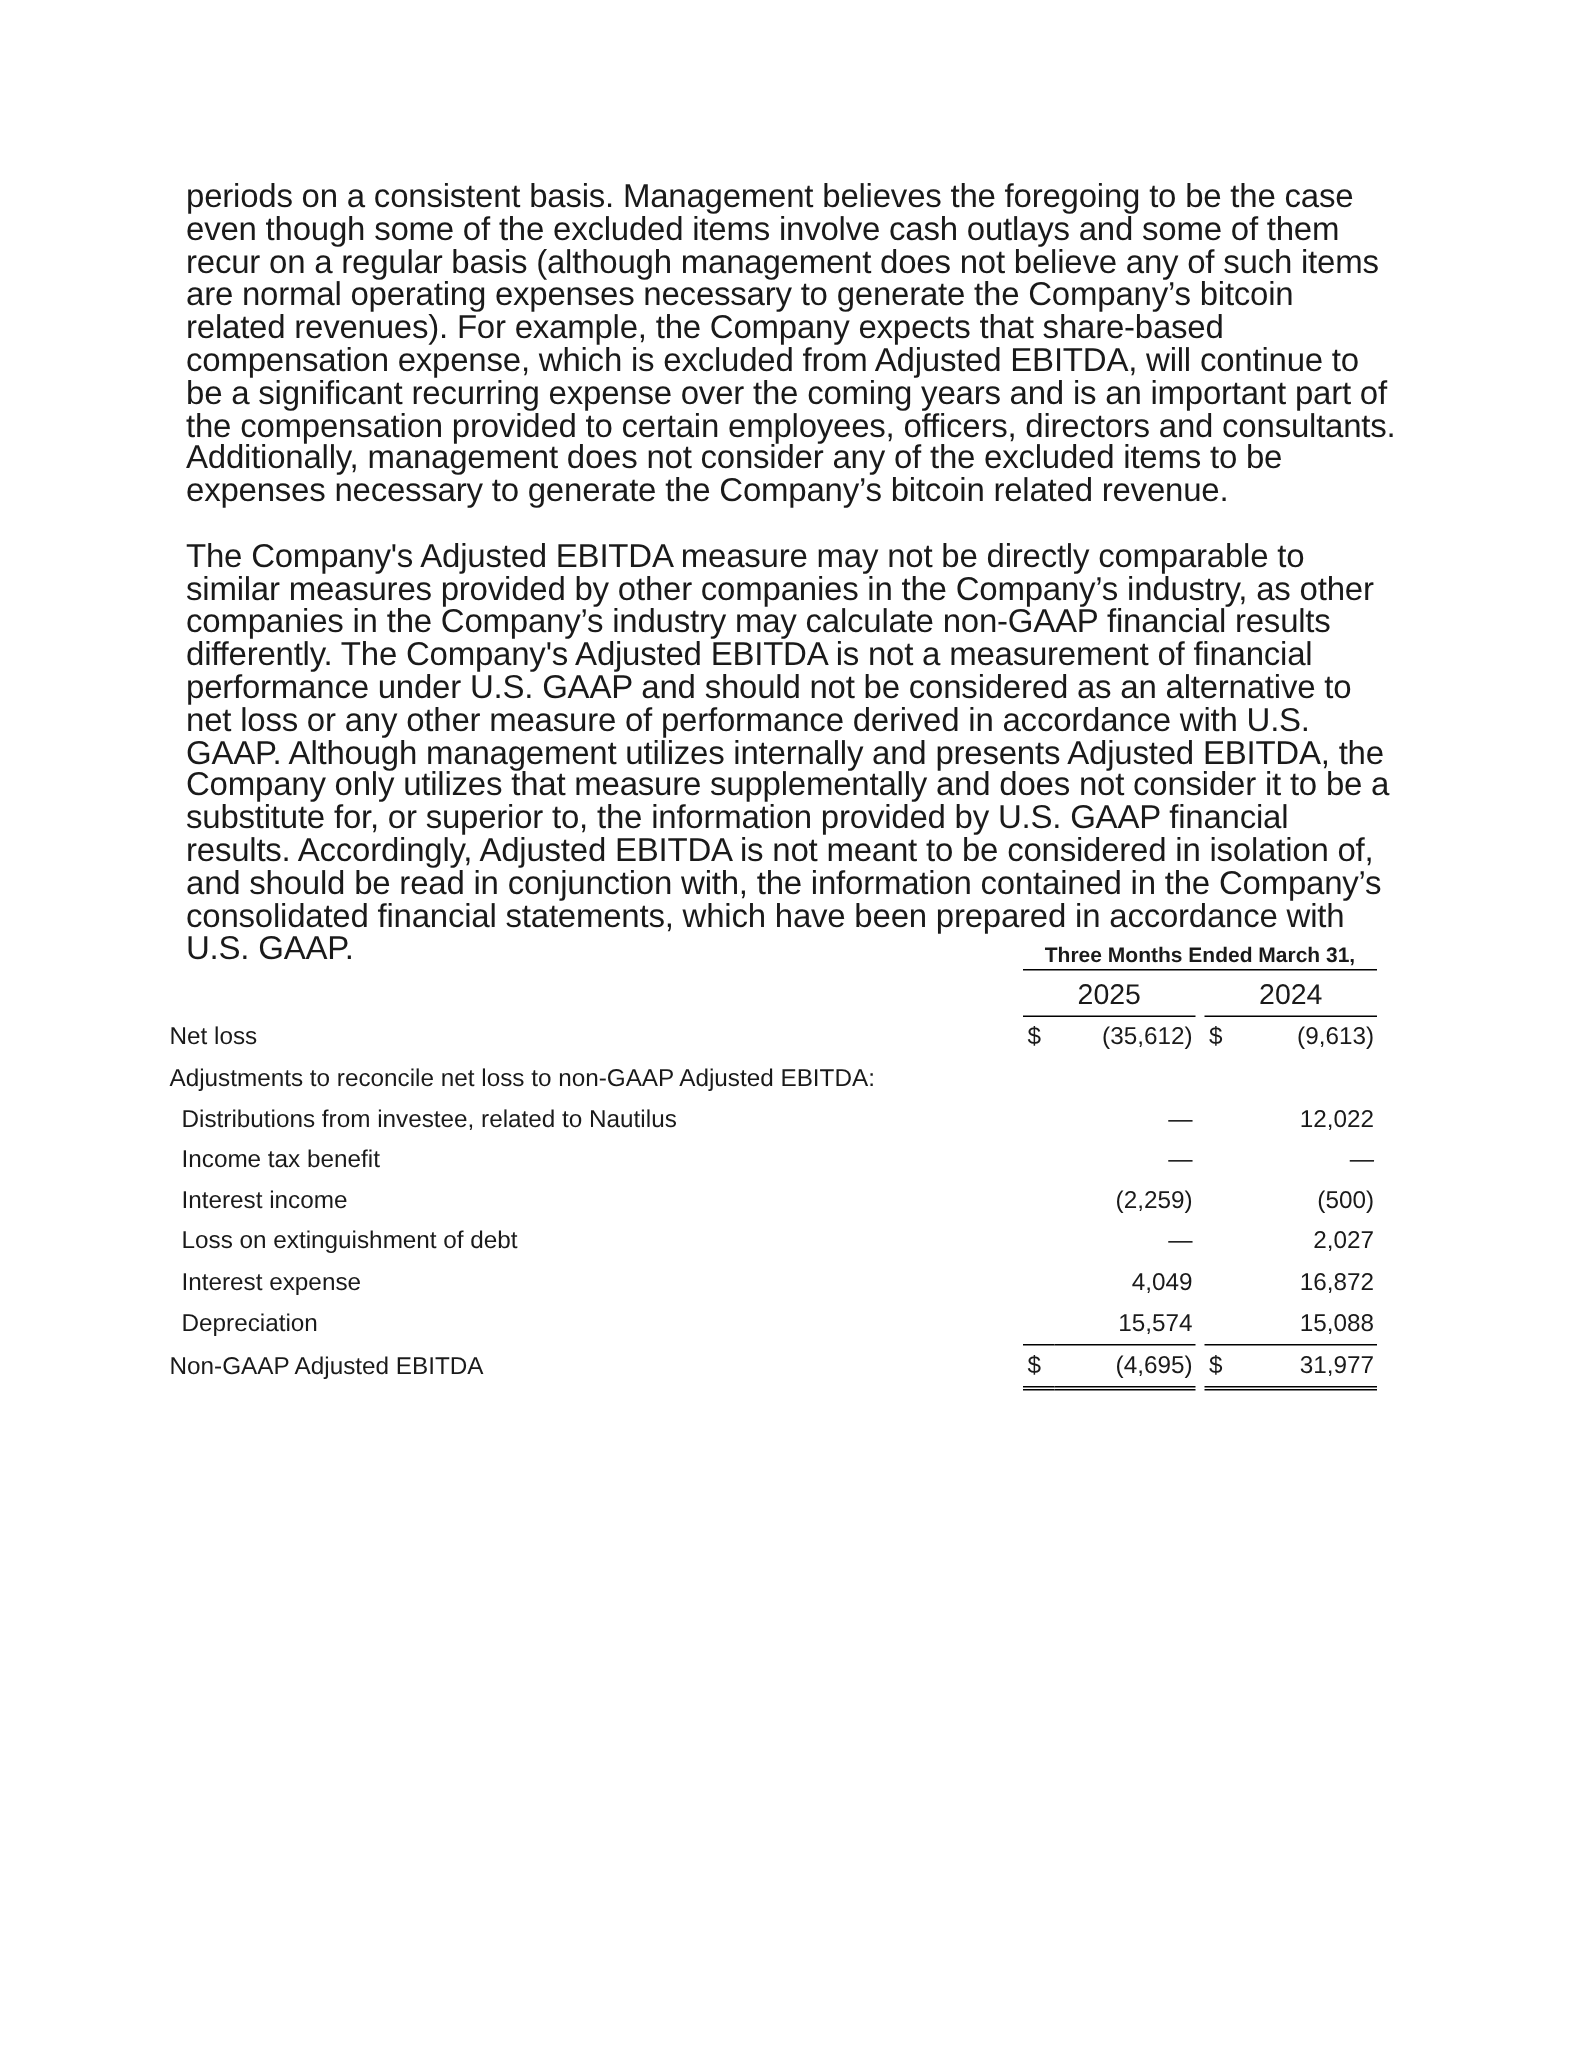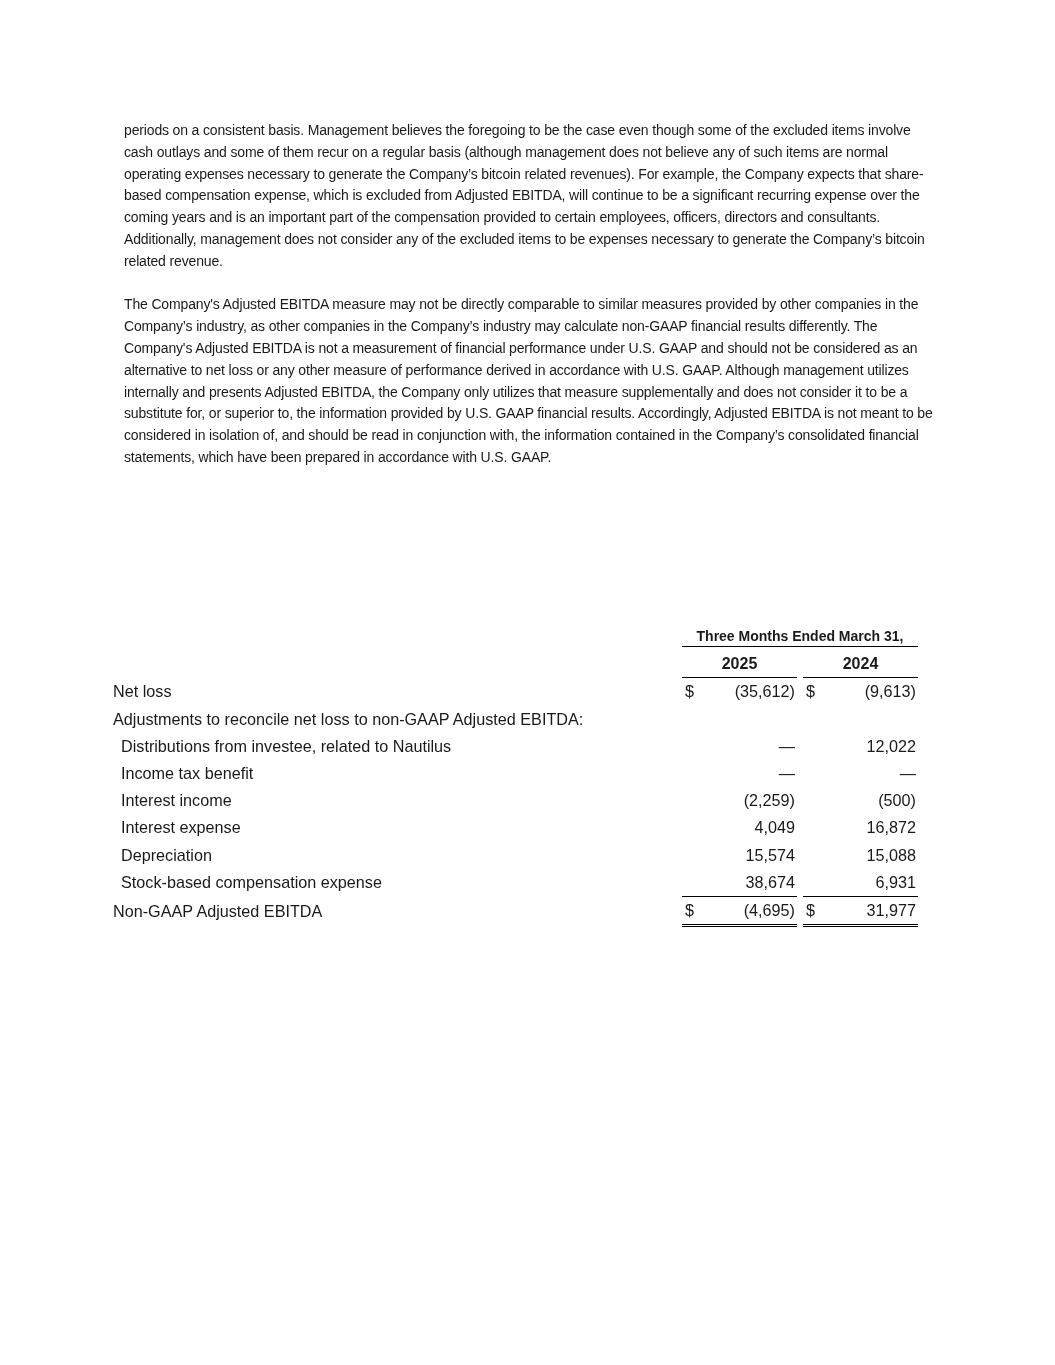--- a/index.html
+++ b/index.html
@@ -1,25 +1,25 @@
 <!DOCTYPE html>
 <html><head>
 <meta charset="utf-8">
 <style>
   html, body { margin: 0; padding: 0; background: #ffffff; }
   body { width: 1055px; height: 1365px; position: relative; overflow: hidden;
          font-family: "Liberation Sans", sans-serif; color: #1a1a1a; }
   .page { position: absolute; left: 124px; top: 120px; width: 810px; }
-  .para { font-size: 14px; line-height: 21.8px; margin: 0 0 21.8px 0; letter-spacing: -0.15px; }
+  .para { font-size: 22px; line-height: 21.8px; margin: 0 0 21.8px 0; letter-spacing: -0.15px; }
   .table-wrap { position: absolute; left: 108px; top: 624px; width: 810px; }
   table { border-collapse: separate; border-spacing: 0; font-size: 16.2px; width: 810px; }
   td { padding: 0; height: 27.2px; vertical-align: middle; white-space: nowrap; }
   .hdr { font-weight: bold; font-size: 14px; text-align: center; line-height: 17px; }
   .hdr-group { border-bottom: 1.5px solid #000; padding-bottom: 1px; }
-  .yr { font-weight: bold; font-size: 16px; text-align: center; border-bottom: 1.5px solid #000; height: 22px; }
+  .yr { font-weight: normal; font-size: 19px; text-align: center; border-bottom: 1.5px solid #000; height: 22px; }
   .lbl { padding-left: 5px; }
   .lbl.ind { padding-left: 13px; }
   .cur { width: 18px; padding-left: 3px; }
   .num { text-align: right; padding-right: 2px; }
   .gap { width: 6px; }
   .c2025 { width: 92px; }
   .c2024 { width: 92px; }
   .top-rule { border-top: 1.5px solid #000; }
   .dbl { border-bottom: 3.5px double #000; }
 </style>
@@ -77,42 +77,42 @@
         </tr>
         <tr>
           <td class="lbl ind">Interest income</td>
           <td class="cur"></td>
           <td class="num c2025">(2,259)</td>
           <td class="gap"></td>
           <td class="cur"></td>
           <td class="num c2024">(500)</td>
         </tr>
         <tr>
+          <td class="lbl ind">Loss on extinguishment of debt</td>
+          <td class="cur"></td>
+          <td class="num c2025">—</td>
+          <td class="gap"></td>
+          <td class="cur"></td>
+          <td class="num c2024">2,027</td>
+        </tr>
+        <tr>
           <td class="lbl ind">Interest expense</td>
           <td class="cur"></td>
           <td class="num c2025">4,049</td>
           <td class="gap"></td>
           <td class="cur"></td>
           <td class="num c2024">16,872</td>
         </tr>
         <tr>
           <td class="lbl ind">Depreciation</td>
           <td class="cur"></td>
           <td class="num c2025">15,574</td>
           <td class="gap"></td>
           <td class="cur"></td>
           <td class="num c2024">15,088</td>
-        </tr>
-        <tr>
-          <td class="lbl ind">Stock-based compensation expense</td>
-          <td class="cur"></td>
-          <td class="num c2025">38,674</td>
-          <td class="gap"></td>
-          <td class="cur"></td>
-          <td class="num c2024">6,931</td>
         </tr>
       </tbody>
     <tbody>
         <tr>
       <td class="lbl">Non-GAAP Adjusted EBITDA</td>
       <td class="cur top-rule dbl">$</td>
       <td class="num c2025 top-rule dbl">(4,695)</td>
       <td class="gap"></td>
       <td class="cur top-rule dbl">$</td>
       <td class="num c2024 top-rule dbl">31,977</td>

